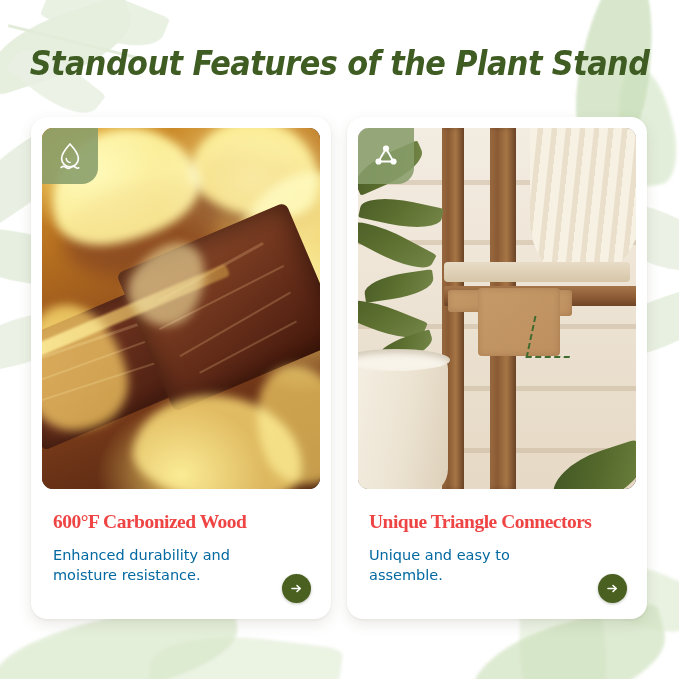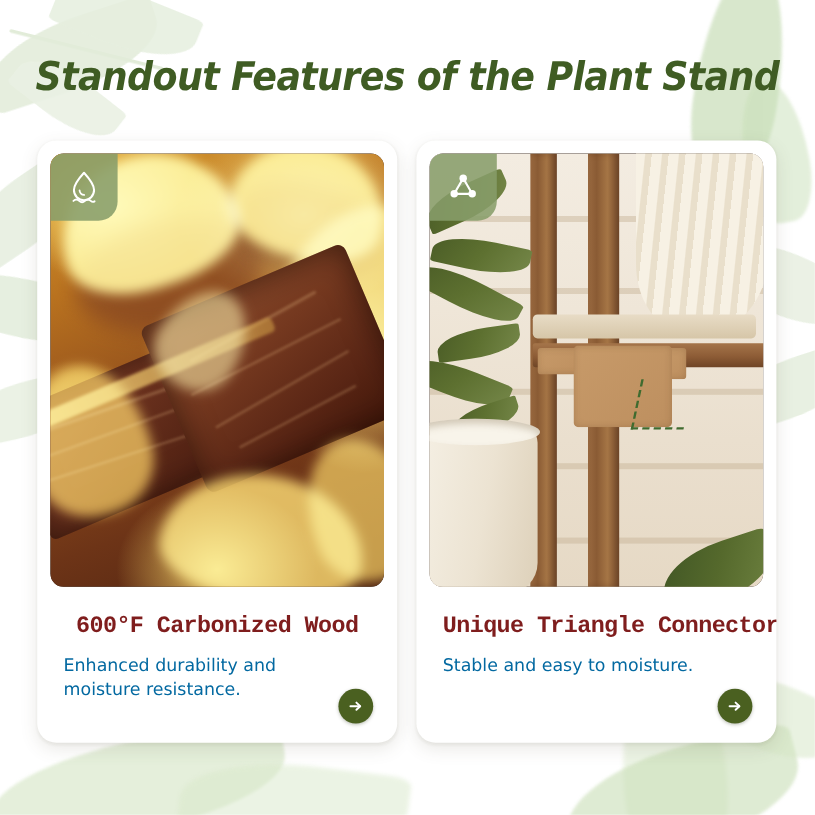--- a/index.html
+++ b/index.html
@@ -411,28 +411,27 @@
   .badge svg { display: block; }
 
   
   .card-body {
     padding: 22px 22px 0 22px;
     flex: 1;
     position: relative;
   }
 
   .card-title {
-    font-family: Liberation Mono, monospace;
+    font-family: Liberation Serif, serif;
     font-size: 19.5px;
     font-weight: bold;
-    color: #7f1d1d;
+    color: #ef4444;
     letter-spacing: -0.5px;
     line-height: 1.15;
     white-space: nowrap;
-    text-align: center;
   }
 
   .card-desc {
     margin-top: 13px;
     font-family: "DejaVu Sans", sans-serif;
     font-size: 14.5px;
     color: #0369a1;
     line-height: 1.35;
     max-width: 215px;
   }
@@ -570,21 +569,21 @@
           <path d="M15 6.5 L22.5 19.5 L7.5 19.5 Z" fill="none" stroke="#ffffff" stroke-width="1.8" stroke-linejoin="round"></path>
           <circle cx="15" cy="6.5" r="3.1" fill="#ffffff"></circle>
           <circle cx="22.5" cy="19.5" r="3.1" fill="#ffffff"></circle>
           <circle cx="7.5" cy="19.5" r="3.1" fill="#ffffff"></circle>
         </svg>
       </div>
     </div>
 
     <div class="card-body">
       <div class="card-title">Unique Triangle Connectors</div>
-      <div class="card-desc">Stable and easy to moisture.</div>
+      <div class="card-desc">Unique and easy to assemble.</div>
       <button class="arrow-btn" aria-label="Learn more">
         <svg width="15" height="15" viewBox="0 0 15 15" aria-hidden="true">
           <path d="M3 7.5 H11" stroke="#ffffff" stroke-width="1.6" stroke-linecap="round"></path>
           <path d="M8 4.5 L11.2 7.5 L8 10.5" fill="none" stroke="#ffffff" stroke-width="1.6" stroke-linecap="round" stroke-linejoin="round"></path>
         </svg>
       </button>
     </div>
   </div>
 
 </div>

